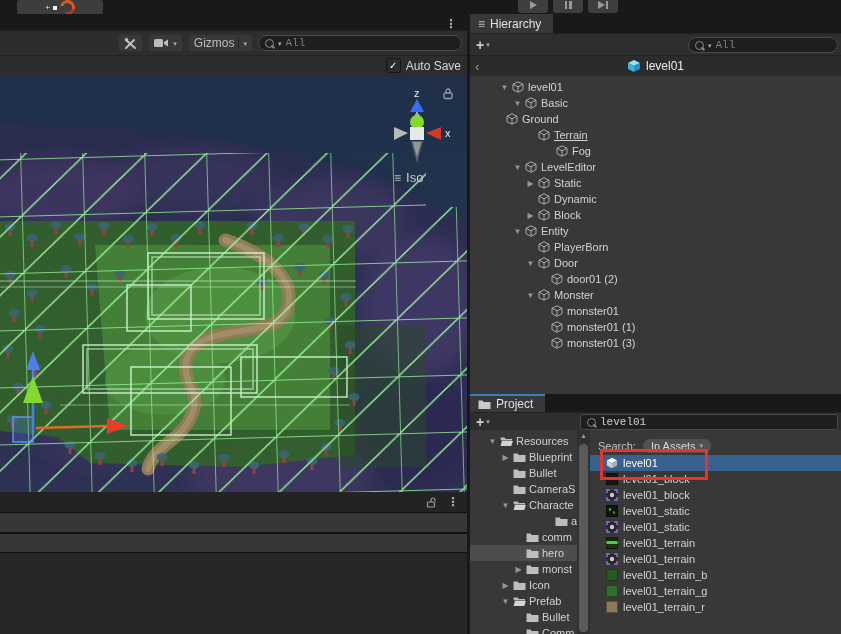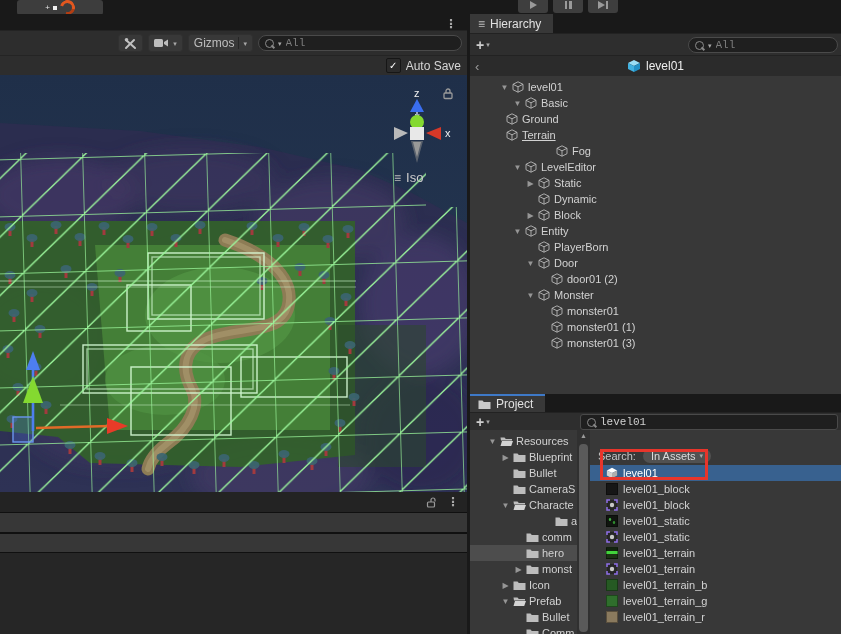--- a/index.html
+++ b/index.html
@@ -82,21 +82,21 @@
                        color:#d2d2d2;font-size:11px;box-sizing:border-box;}
   .arrow{width:13px;flex:none;color:#969696;font-size:8px;text-align:center;}
   .rico{width:14px;height:12px;flex:none;display:inline-flex;align-items:center;justify-content:center;margin-right:3px;}
   .frow.selected{background:#4d4d4d;}
   
   #p-content{display:flex;height:204px;background:#383838;}
   #p-folders{width:107px;overflow:hidden;padding-top:3px;box-sizing:border-box;}
   #p-scroll{width:13px;background:#303030;position:relative;flex:none;}
   #p-scroll .sarr{position:absolute;top:2px;left:0;width:100%;text-align:center;font-size:7px;color:#9a9a9a;}
   #p-scroll .thumb{position:absolute;left:2px;top:14px;width:9px;bottom:2px;background:#5a5a5a;border-radius:4px;}
-  #p-results{flex:1;position:relative;overflow:hidden;padding-top:16px;box-sizing:border-box;}
+  #p-results{flex:1;position:relative;overflow:hidden;padding-top:6px;box-sizing:border-box;}
   #res-header{height:19px;display:flex;align-items:center;gap:7px;padding-left:8px;color:#c6c6c6;}
   #res-scope{background:#515151;border-radius:9px;padding:1px 8px;display:flex;align-items:center;gap:4px;color:#dcdcdc;}
   .res-row{padding-left:16px;}
   .res-row.selected{background:#38618f;color:#ffffff;}
   #red-box{position:absolute;left:10px;top:19px;width:102px;height:25px;border:3px solid #e8352b;z-index:6;}
   .f-open{display:none;}
   .frow.icon-folder-open .f-open{display:inline-flex;}
   .ic{display:none;width:12px;height:12px;flex:none;margin-right:5px;}
   .ic-tex{border:1px solid rgba(0,0,0,.35);box-sizing:border-box;}
   .res-row.icon-prefab .ic-cube{display:inline-flex;}
@@ -395,21 +395,21 @@
       <div class="trow" style="padding-left: 22px;">
         <span class="arrow"></span>
         <span class="rico">
           <svg width="12" height="12" viewBox="0 0 12 12">
             <path d="M6 0.8 L11 3.3 V8.7 L6 11.2 L1 8.7 V3.3 Z" fill="none" stroke="#b8b8b8" stroke-width="0.9"></path>
             <path d="M1 3.3 L6 5.8 L11 3.3 M6 5.8 V11.2" fill="none" stroke="#b8b8b8" stroke-width="0.9"></path>
           </svg>
         </span>
         <span class="row-label">Ground</span>
       </div>
-      <div class="trow" style="padding-left: 22px; text-decoration: underline;">
+      <div class="trow" style="padding-left: 54px; text-decoration: underline;">
         <span class="arrow"></span>
         <span class="rico">
           <svg width="12" height="12" viewBox="0 0 12 12">
             <path d="M6 0.8 L11 3.3 V8.7 L6 11.2 L1 8.7 V3.3 Z" fill="none" stroke="#b8b8b8" stroke-width="0.9"></path>
             <path d="M1 3.3 L6 5.8 L11 3.3 M6 5.8 V11.2" fill="none" stroke="#b8b8b8" stroke-width="0.9"></path>
           </svg>
         </span>
         <span class="row-label">Terrain</span>
       </div>
       <div class="trow" style="padding-left: 72px;">

